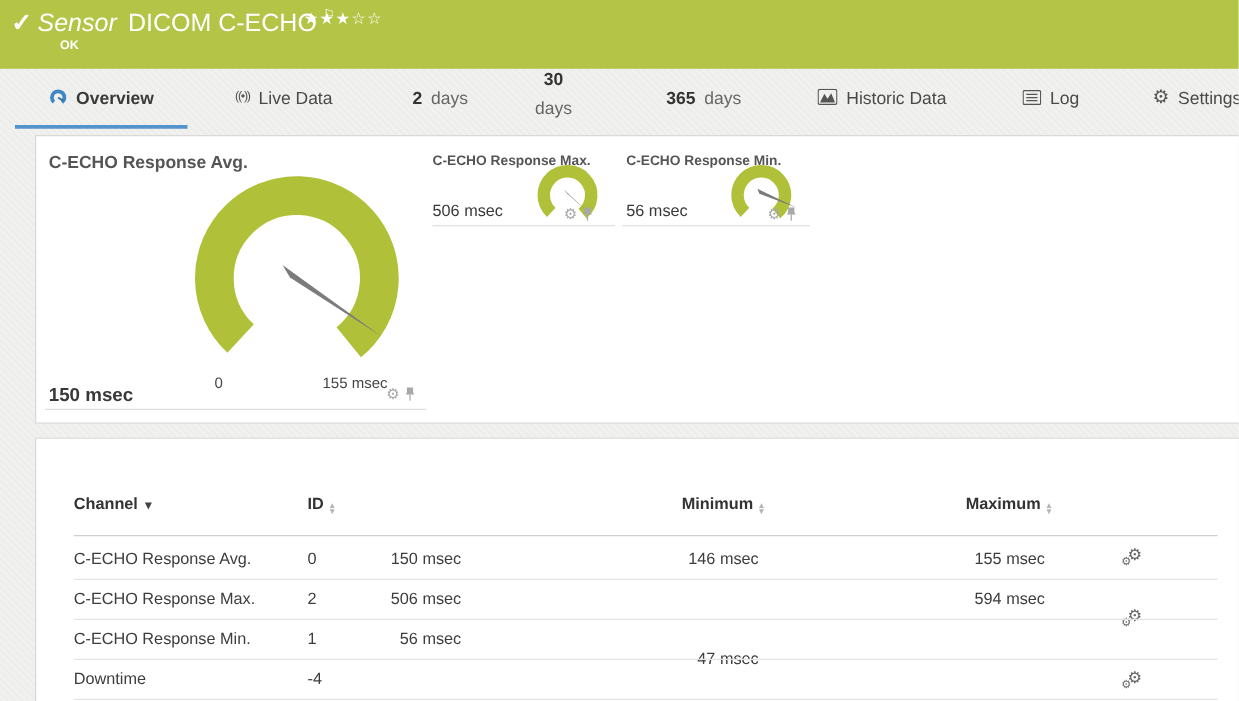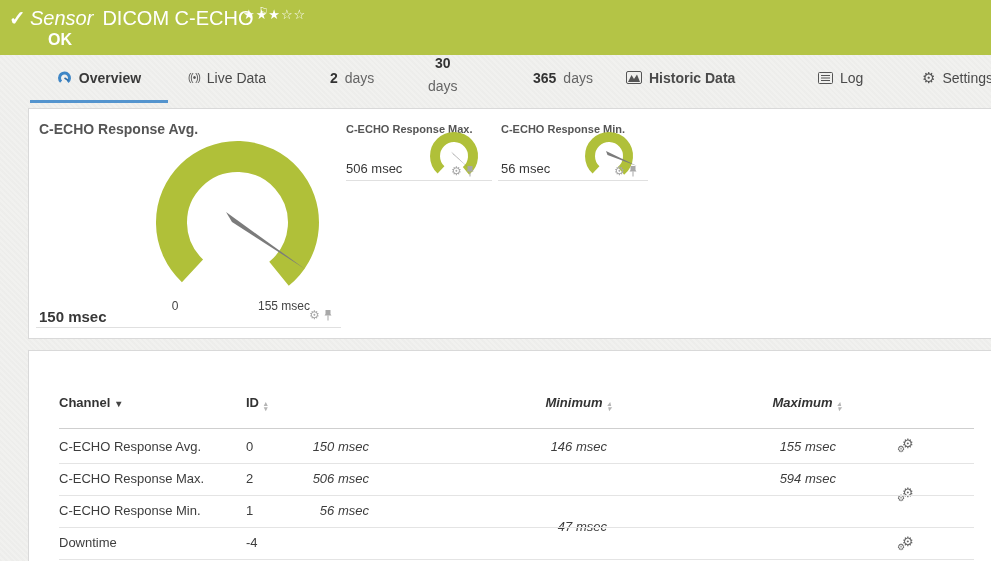--- a/index.html
+++ b/index.html
@@ -9,21 +9,21 @@
        background-image:repeating-linear-gradient(45deg, rgba(0,0,0,0.015) 0 2px, transparent 2px 4px);}
   .abs{position:absolute;}
 
   
   .sensor-bar{left:0;top:0;width:991px;height:55px;background:#b4c446;color:#fff;}
   .sensor-check{left:9px;top:6px;font-size:20px;font-weight:bold;}
   .sensor-line{left:30px;top:5px;font-size:20px;white-space:nowrap;}
   .sensor-kind{font-style:italic;margin-right:9px;}
   .sensor-flag{font-size:11px;vertical-align:10px;margin-left:5px;}
   .sensor-stars{left:243px;top:7px;font-size:13px;letter-spacing:1px;}
-  .sensor-status{left:48px;top:31px;font-size:16px;font-weight:bold;}
+  .sensor-status{left:48px;top:31px;font-size:10px;font-weight:bold;}
 
   
   .tabbar{left:0;top:55px;width:991px;height:45px;}
   .tab{position:absolute;top:0;height:45px;display:flex;align-items:center;gap:7px;
        font-size:14px;color:#4a4a4a;cursor:pointer;}
   .tab .num{font-weight:bold;color:#333;}
   .tab .unit{color:#666;}
   .tab.active{border-bottom:3px solid #5494ce;color:#3a3a3a;font-weight:bold;}
   .tab .txticon{font-size:10px;color:#555;letter-spacing:-1px;}
   .gearchar{font-size:15px;color:#555;line-height:1;}
@@ -38,21 +38,21 @@
   .wvalue-lg{font-size:15px;font-weight:bold;color:#383838;}
   .wvalue-sm{font-size:13px;color:#383838;}
   .scale-label{font-size:12px;color:#444;}
   .wline{height:1px;background:#e0e0e0;}
   .tools{display:flex;align-items:center;gap:4px;color:#a8a8a8;}
   .tools .g{font-size:12px;line-height:1;}
 
   
   .th{font-size:13px;font-weight:bold;color:#333;white-space:nowrap;}
   .td{font-size:13px;color:#3d3d3d;white-space:nowrap;}
-  .right{text-align:right;font-style:italic;}
+  .right{text-align:right;}
   .center{text-align:center;}
   .sort{display:inline-flex;flex-direction:column;font-size:7px;line-height:5px;
         color:#b5b5b5;margin-left:5px;vertical-align:1px;}
   .sort-active{color:#444;font-size:10px;margin-left:6px;}
   .sep{height:1px;background:#e4e4e4;}
   .hsep{height:1px;background:#cfcfcf;}
   .rowgears{position:relative;width:17px;height:17px;color:#666;cursor:pointer;}
   .rowgears .big{position:absolute;left:4px;top:-3px;font-size:13px;}
   .rowgears .small{position:absolute;left:-1px;top:5px;font-size:9px;}
 </style>
@@ -64,21 +64,21 @@
   <div class="abs sensor-bar">
     <div class="abs sensor-check">✓</div>
     <div class="abs sensor-line">
       <span class="sensor-kind">Sensor</span><span>DICOM C-ECHO</span><span class="sensor-flag">⚐</span>
     </div>
     <div class="abs sensor-stars"><span>★★★</span><span>☆☆</span></div>
     <div class="abs sensor-status">OK</div>
   </div>
 
   <div class="abs tabbar">
-    <div class="tab active" style="left:30px;width:138px;justify-content:center;">
+    <div class="tab active" style="left:12px;width:138px;justify-content:center;">
       <svg width="15" height="15" viewBox="0 0 15 15">
         <path d="M 4.1 11.66 A 5 5 0 1 1 10.65 11.89" fill="none" stroke="#3e86c6" stroke-width="3"></path>
         <line x1="7.5" y1="8" x2="11.6" y2="10.6" stroke="#2f6da8" stroke-width="1.6"></line>
       </svg>
       <span>Overview</span>
     </div>
     <div class="tab" style="left:188px;">
       <span class="txticon">((•))</span>
       <span>Live Data</span>
     </div>
@@ -87,21 +87,21 @@
       <span class="unit">days</span>
     </div>
     <div class="tab" style="left:428px;flex-direction:column;">
       <span class="num">30</span>
       <span class="unit">days</span>
     </div>
     <div class="tab" style="left:533px;">
       <span class="num">365</span>
       <span class="unit">days</span>
     </div>
-    <div class="tab" style="left:626px;font-weight:bold;">
+    <div class="tab" style="left:654px;">
       <svg width="16" height="13" viewBox="0 0 16 13">
         <rect x="0.5" y="0.5" width="15" height="12" rx="1.5" fill="none" stroke="#555"></rect>
         <path d="M2 11 L5.5 4 L8 8 L11 3.5 L14 11 Z" fill="#555"></path>
       </svg>
       <span>Historic Data</span>
     </div>
     <div class="tab" style="left:818px;">
       <svg width="15" height="12" viewBox="0 0 15 12">
         <rect x="0.5" y="0.5" width="14" height="11" rx="1" fill="none" stroke="#555"></rect>
         <line x1="3" y1="3.5" x2="12" y2="3.5" stroke="#555"></line>

